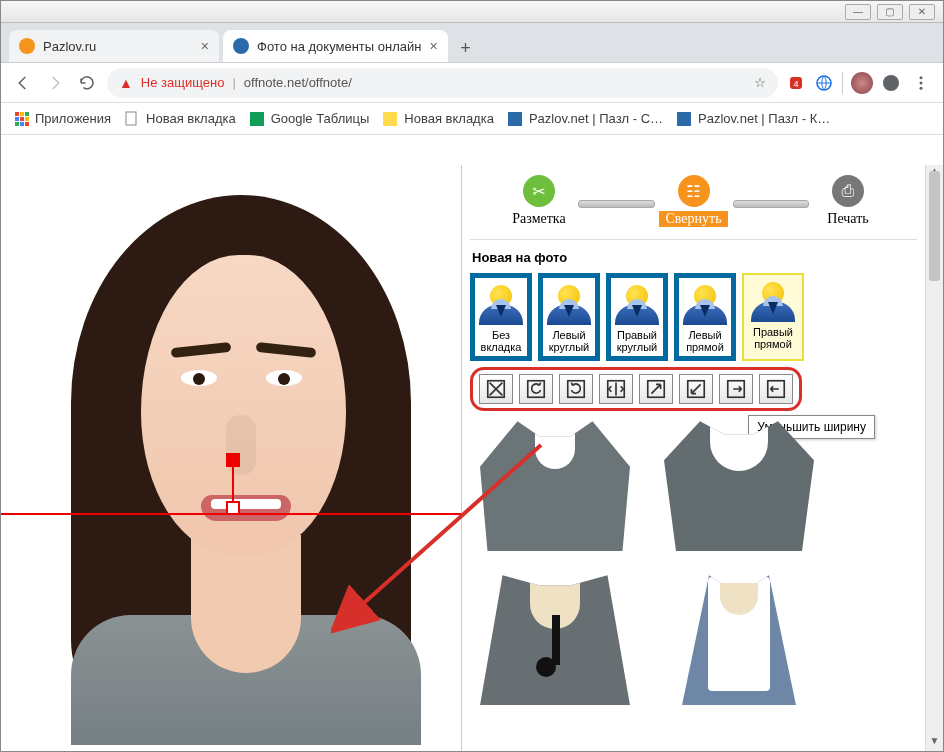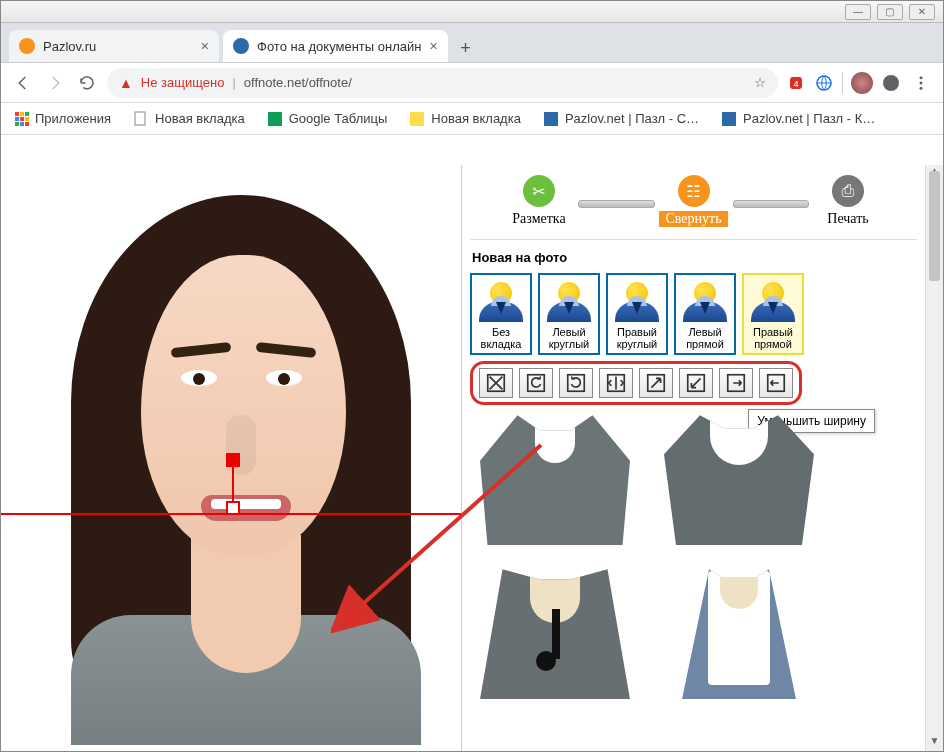--- a/index.html
+++ b/index.html
@@ -18,21 +18,21 @@
   .addr-row { height:40px; display:flex; align-items:center; padding:0 10px; gap:8px; background:#fff; border-bottom:1px solid #ddd;}
   .nav-icon { width:24px; height:24px; display:flex; align-items:center; justify-content:center; color:#5f6368;}
   .nav-icon svg { width:18px;height:18px;}
   .urlbar { flex:1; height:30px; background:#f1f3f4; border-radius:15px; display:flex; align-items:center; padding:0 12px; gap:8px; color:#555;}
   .warn-icon { color:#d93025; font-size:14px;}
   .warn-text { color:#d93025;}
   .url-sep { color:#aaa;}
   .url-text { color:#555;}
   .ext-icon { width:20px; height:20px; display:flex; align-items:center; justify-content:center;}
   .avatar { width:22px; height:22px; border-radius:50%; background:radial-gradient(circle,#c88,#844);}
-  .bookmarks { height:32px; display:flex; align-items:center; gap:22px; padding:0 14px; border-bottom:1px solid #ddd; color:#3c4043; overflow:hidden; white-space:nowrap;}
+  .bookmarks { height:32px; display:flex; align-items:center; gap:13px; padding:0 14px; border-bottom:1px solid #ddd; color:#3c4043; overflow:hidden; white-space:nowrap;}
   .bm-item { display:flex; align-items:center; gap:6px;}
   .bm-ico { width:16px; height:16px;}
   .apps-ico { display:inline-grid; grid-template-columns:repeat(3,4px); grid-gap:1px;}
   .apps-ico span{width:4px;height:4px;}
   .apps-ico span:nth-child(1){background:#ea4335;}
   .apps-ico span:nth-child(2){background:#fbbc04;}
   .apps-ico span:nth-child(3){background:#34a853;}
   .apps-ico span:nth-child(4){background:#4285f4;}
   .apps-ico span:nth-child(5){background:#ea4335;}
   .apps-ico span:nth-child(6){background:#fbbc04;}
@@ -79,21 +79,21 @@
   .step1{background:#6fbf3f;}
   .step2{background:#f7941d;}
   .step3{background:#777;}
   .step-label{font-family:"Times New Roman",serif; font-size:14px; padding:0 6px;}
   .step-label.active{background:#f7941d;color:#fff;}
   .step-bar{position:relative;flex:1;height:14px;}
   .step-bar::before{content:"";position:absolute;top:6px;left:-6px;right:-6px;height:6px;background:linear-gradient(#ddd,#bbb);border-radius:3px;border:1px solid #aaa;}
   .divider{height:1px;background:#ddd;margin:10px 0;}
   .section-h{font-weight:bold;margin:6px 2px 8px;}
   .corners{display:flex;gap:6px; padding-bottom:4px;}
-  .corner-opt{display:flex;flex-direction:column;align-items:center;width:62px;border:2px solid #0369a1;padding:3px 0;cursor:pointer;background:#fff;}
+  .corner-opt{display:flex;flex-direction:column;align-items:center;width:62px;border:5px solid #0369a1;padding:3px 0;cursor:pointer;background:#fff;}
   .corner-opt.sel{border:2px solid #eadf3a;background:#fffbd6;}
   .corner-ico{width:48px;height:44px;position:relative;}
   .person-head{position:absolute;top:4px;left:13px;width:22px;height:22px;background:radial-gradient(circle at 35% 35%, #ffe352, #f4c000);border-radius:50%;}
   .person-body{position:absolute;bottom:0;left:2px;width:44px;height:20px;border-radius:18px 18px 0 0;}
   .suit-blue{background:linear-gradient(#3c6db8,#1b4994);}
   .suit-blue::after{content:"";position:absolute;top:0;left:17px;width:10px;height:12px;background:#0b2b63;clip-path:polygon(50% 100%,0 0,100% 0);}
   .suit-blue::before{content:"";position:absolute;top:-6px;left:12px;width:20px;height:10px;background:#a8c4ec;border-radius:10px 10px 0 0;}
   .corner-opt span{font-size:11px;line-height:1.1;text-align:center;margin-top:4px;}
   .costume-row{display:flex;align-items:center;gap:8px;margin:8px 2px 6px;}
   .costume-row select{font-size:12px;}

